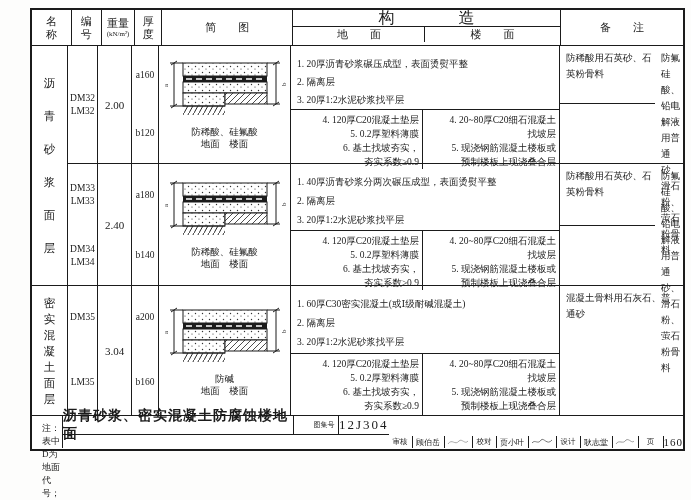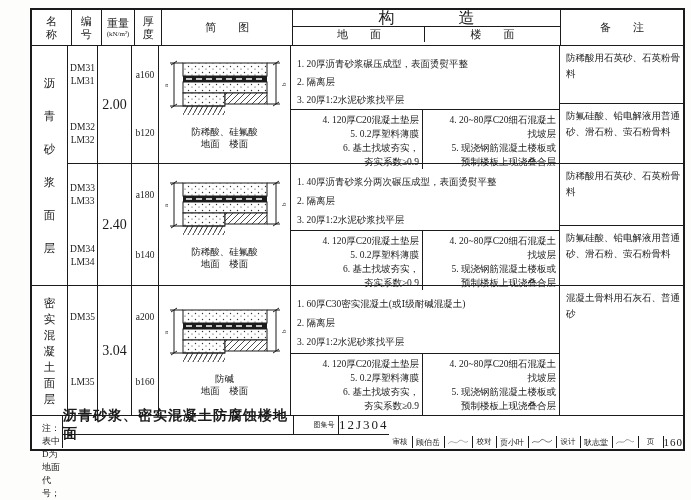--- a/index.html
+++ b/index.html
@@ -36,42 +36,42 @@
   .name-1 .vtxt { width: 13px; word-break: break-all; line-height: 33px; }
   .name-2 .vtxt { width: 13px; word-break: break-all; line-height: 16px; }
   .groups-col { flex: 1; display: flex; flex-direction: column; }
 
   .group { display: flex; border-bottom: 1px solid #1b1b1b; }
   .group:last-child { border-bottom: none; }
   .g1 { height: 118px; } .g2 { height: 122px; } .g3 { height: 130px; }
   .col { border-right: 1px solid #1b1b1b; }
   .col:last-child { border-right: none; }
   .col-code { width: 30px; display:flex; flex-direction:column; }
-  .col-wt { width: 34px; display:flex; align-items:center; justify-content:center; font-size: 14px; }
+  .col-wt { width: 34px; display:flex; align-items:center; justify-content:center; font-size: 11px; }
   .col-th { width: 27px; display:flex; flex-direction:column; }
   .half { display:flex; align-items:center; justify-content:center; text-align:center;
     font-size: 9.5px; line-height: 13px; }
   .g1 .half.top { height: 58px; } .g2 .half.top { height: 62px; } .g3 .half.top { height: 62px; }
   .half.bot { flex: 1; }
 
   .col-diag { width: 132px; display:flex; flex-direction:column; align-items:center; justify-content:center; }
   .cap { text-align:center; font-size: 9.5px; line-height: 12px; margin-top: 1px; }
 
   .col-gz { width: 269px; display:flex; flex-direction:column; }
   .gz-top { border-bottom: 1px solid #1b1b1b; }
   .g1 .gz-top { height: 58px; } .g2 .gz-top { height: 62px; } .g3 .gz-top { height: 62px; }
   .gz-bot { flex: 1; display: flex; text-align: right; }
   .gz-g { width: 132px; border-right: 1px solid #1b1b1b; }
   .gz-f { flex: 1; }
   .layers { font-size: 9.5px; padding: 3px 3px 0 6px; }
   .gz-top.layers { line-height: 18px; margin-top: 6px; }
   .g2 .gz-top.layers, .g3 .gz-top.layers { line-height: 19px; }
   .gz-bot .layers { line-height: 14px; }
 
-  .col-rem { width: 123px; display:flex; flex-direction:column; }
+  .col-rem { width: 123px; display:flex; }
   .rem-top { border-bottom: 1px solid #1b1b1b; }
   .g1 .rem-top { height: 58px; } .g2 .rem-top { height: 62px; } .g3 .rem-top { height: 62px; border-bottom: none; }
   .rem-top, .rem-bot { font-size: 9.5px; line-height: 16px; padding: 4px 3px 0 6px; }
   .rem-bot { flex: 1; }
 
   
   .foot { height: 33px; display: flex; border-top: 1px solid #1b1b1b; margin-top: -1px; }
   .note-cell { width: 310px; border-right: 1px solid #1b1b1b; font-size: 9px; padding: 6px 0 0 10px; }
   .tblock { flex: 1; display: flex; flex-direction: row; }
   .tb-a { height: 19px; display: flex; border-bottom: 1px solid #1b1b1b; }
@@ -149,22 +149,20 @@
         </div>
       <div class="name-cell name-2">
           <div class="vtxt">密实混凝土面层</div>
         </div>
     </div>
 
     <div class="groups-col">
 
       <div class="group g1">
         <div class="col col-code">
-          <div class="half top pre">DM31
-LM31</div>
           <div class="half bot pre">DM32
 LM32</div>
         </div>
         <div class="col col-wt">2.00</div>
         <div class="col col-th">
           <div class="half top">a160</div>
           <div class="half bot">b120</div>
         </div>
         <div class="col col-diag">
           <svg width="132" height="66" viewBox="0 0 132 66">

